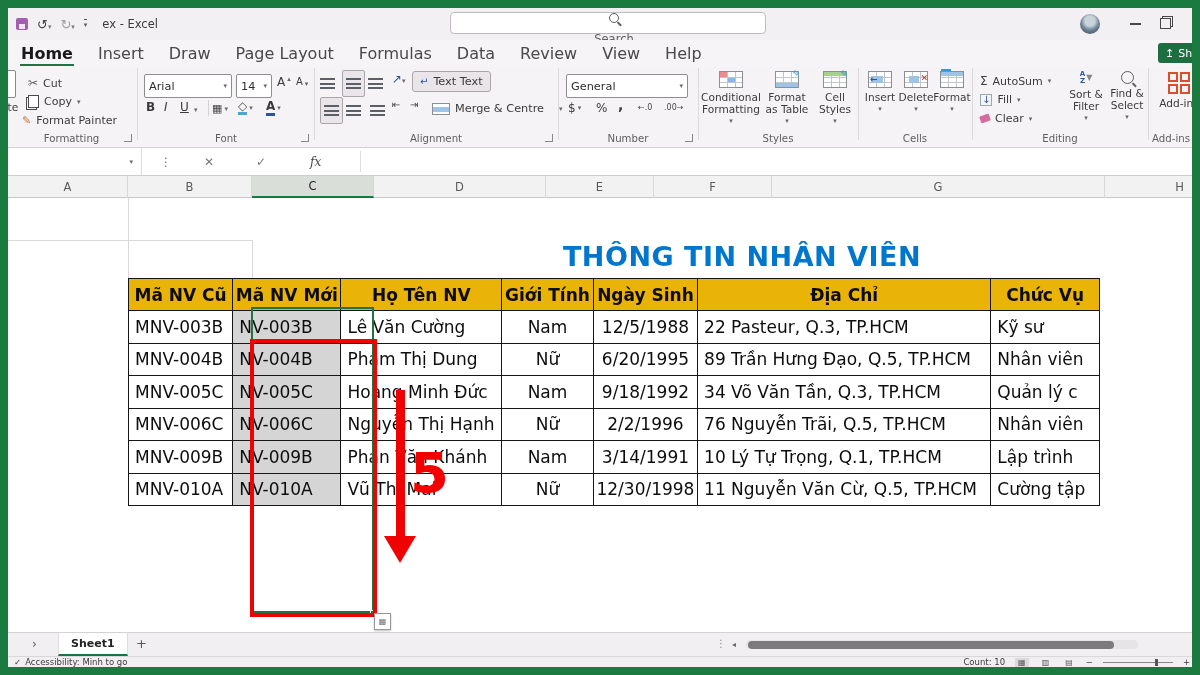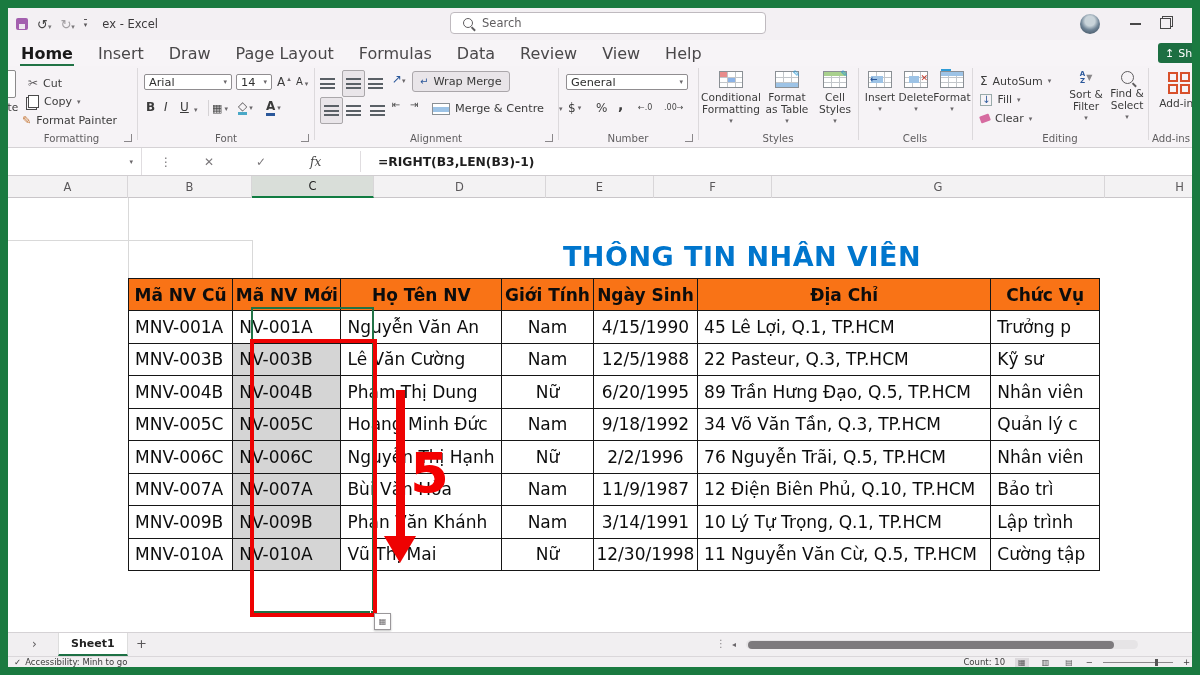--- a/index.html
+++ b/index.html
@@ -12,21 +12,21 @@
 .titlebar{left:0;top:0;width:1184px;height:32px;background:#f3f0f3;}
 .qat{left:8px;top:0;height:32px;display:flex;align-items:center;gap:9px;}
 .floppy{width:12px;height:12px;background:#a35fae;border-radius:2px;position:relative;}
 .floppy::after{content:"";position:absolute;left:3px;bottom:1px;width:6px;height:5px;background:#ede6ee;}
 .uglyph{font-size:13px;color:#474747;}
 .dim{color:#a3a0a3;}
 .tinychev{font-size:7px;color:#7a777a;}
 .qatbar{border-top:1px solid #5a575a;font-size:7px;color:#5a575a;line-height:8px;padding-top:1px;}
 .wtitle{font-size:11.5px;color:#3c3a3c;margin-left:6px;}
 .searchbox{left:442px;top:4px;width:316px;height:22px;background:#fff;border:1px solid #bfbabf;border-radius:4px;
-  display:flex;align-items:center;gap:9px;padding-left:12px;box-sizing:border-box;font-size:11.5px;color:#5f5d5f;}
+  display:flex;align-items:center;gap:9px;padding-left:12px;box-sizing:border-box;font-size:11.5px;color:#5f5d5f;flex-direction:column;}
 .mag{width:8px;height:8px;border:1.5px solid #5f5d5f;border-radius:50%;position:relative;flex:0 0 auto;}
 .mag::after{content:"";position:absolute;width:5px;height:1.5px;background:#5f5d5f;transform:rotate(45deg);right:-4px;bottom:-2px;}
 .avatar{left:1072px;top:6px;width:20px;height:20px;border-radius:50%;
   background:radial-gradient(circle at 50% 35%,#c9d4da 0 30%,#6f8496 55%,#31404e 100%);}
 .minbtn{left:1122px;top:15px;width:11px;height:2px;background:#474747;}
 .restorebtn{left:1152px;top:10px;width:9px;height:9px;border:1px solid #474747;background:#f3f0f3;
   box-shadow:2px -2px 0 -1px #f3f0f3,2px -2px 0 0 #474747;}
 
 
 .tabrow{left:0;top:32px;width:1184px;height:26px;background:#f7f4f7;}
@@ -40,21 +40,21 @@
 .ribbon{left:0;top:58px;width:1184px;height:82px;background:#f6f3f6;border-bottom:1px solid #d5d2d5;box-sizing:border-box;}
 .rgroup{position:absolute;top:0;height:80px;}
 .glabel{position:absolute;bottom:2px;left:0;width:100%;text-align:center;font-size:10.2px;color:#5f5d5f;}
 .gdiv{position:absolute;top:2px;width:1px;height:72px;background:#dcd9dc;}
 .lnch{position:absolute;right:3px;bottom:4px;width:7px;height:7px;border-right:1px solid #8a878a;border-bottom:1px solid #8a878a;}
 .rbtn-sm{position:absolute;display:flex;align-items:center;gap:5px;font-size:11px;color:#3b3b3b;white-space:nowrap;}
 .bigbtn{position:absolute;display:flex;flex-direction:column;align-items:center;font-size:10.6px;color:#3b3b3b;
   text-align:center;line-height:12px;white-space:normal;}
 .bigbtn .ic{margin-bottom:3px;}
 .combo{position:absolute;display:flex;align-items:center;justify-content:space-between;background:#fff;
-  border:1px solid #908d90;padding:0 4px;height:16px;font-size:11.3px;color:#2f2f2f;border-radius:2px;box-sizing:border-box;}
+  border:1px solid #908d90;padding:0 4px;height:24px;font-size:11.3px;color:#2f2f2f;border-radius:2px;box-sizing:border-box;}
 .chev{font-size:7px;color:#6a676a;}
 .cutic{font-size:12px;color:#5a575a;}
 .copyic{width:9px;height:11px;border:1px solid #4a4a4a;background:#fff;box-shadow:-2px 2px 0 -1px #f6f3f6,-2px 2px 0 0 #4a4a4a;}
 .fpic{font-size:11px;color:#c77b3c;}
 .fbtn{position:absolute;font-size:12px;color:#3b3b3b;display:flex;align-items:center;gap:2px;}
 .stripes{display:inline-block;width:15px;height:11px;
   background:repeating-linear-gradient(180deg,#5a6066 0 2px,transparent 2px 4.5px);}
 .boxed{border:1px solid #aaa7aa;background:#e9e5e9;border-radius:2px;padding:3px;}
 .wbtn{position:absolute;display:flex;align-items:center;gap:5px;height:21px;padding:0 7px;border:1px solid #aaa6aa;
   background:#e9e5e9;border-radius:3px;font-size:11.3px;color:#3b3b3b;box-sizing:border-box;white-space:nowrap;}
@@ -88,21 +88,21 @@
 .colhead.active{background:#d9ded9;border-bottom:2px solid #107c41;color:#1f1f1f;}
 
 
 .grid{left:0;top:190px;width:1092px;height:434px;background:#fff;overflow:hidden;}
 .gl-v1{left:120px;top:0;width:1px;height:80px;background:#d9d9d9;}
 .gl-h1{left:0;top:42px;width:244px;height:1px;background:#d9d9d9;}
 .gl-v2{left:244px;top:42px;width:1px;height:38px;background:#d9d9d9;}
 .sheet-title{left:134px;top:43px;width:1200px;text-align:center;font-size:27px;font-weight:bold;color:#0076cd;letter-spacing:.5px;}
 #emp-table{position:absolute;left:120px;top:80px;border-collapse:collapse;table-layout:fixed;}
 #emp-table th,#emp-table td{border:1px solid #161616;overflow:hidden;white-space:nowrap;font-size:17px;color:#0d0d0d;}
-#emp-table th{background:#f97316;font-weight:bold;height:29px;text-align:center;}
+#emp-table th{background:#eab308;font-weight:bold;height:29px;text-align:center;}
 #emp-table td{height:29.5px;background:#fff;}
 #emp-table td.l{text-align:left;padding:0 4px 0 6px;}
 #emp-table td.c{text-align:center;}
 #emp-table td.sel{background:#d5d5d5;}
 .sel-outline{left:243px;top:109px;width:123px;height:306px;border:2px solid #217346;box-sizing:border-box;pointer-events:none;}
 .fillhandle{left:362px;top:412px;width:6px;height:6px;background:#217346;border:1px solid #fff;}
 .redbox{left:242px;top:141px;width:127px;height:278px;border:4px solid #ee0202;box-sizing:border-box;}
 .arrowline{left:388px;top:192px;width:9px;height:148px;background:#ee0202;}
 .arrowhead{left:376px;top:338px;width:0;height:0;border-left:16px solid transparent;border-right:16px solid transparent;border-top:27px solid #ee0202;}
 .stepnum{left:402px;top:247px;font-size:56px;font-weight:bold;color:#f40000;line-height:1;}
@@ -244,21 +244,21 @@
       <span class="abs boxed" style="left:26px;top:4px;"><span class="stripes"></span></span>
       <span class="abs" style="left:52px;top:8px;"><span class="stripes"></span></span>
       <span class="abs" style="left:76px;top:6px;font-size:12px;color:#2b579a;"><span>↗</span><span class="chev">▾</span></span>
       <span class="abs boxed" style="left:4px;top:31px;"><span class="stripes"></span></span>
       <span class="abs" style="left:30px;top:35px;"><span class="stripes"></span></span>
       <span class="abs" style="left:54px;top:35px;"><span class="stripes"></span></span>
       <span class="abs" style="left:76px;top:33px;font-size:10px;color:#474747;"><span>⇤</span></span>
       <span class="abs" style="left:94px;top:33px;font-size:10px;color:#474747;"><span>⇥</span></span>
       <div class="wbtn" style="left:96px;top:5px;">
         <span style="color:#2b579a;font-size:10px;">↵</span>
-        <span>Wrap Merge</span>
+        <span>Text Text</span>
       </div>
       <div class="mrg" style="left:116px;top:36px;">
         <span class="merge-ic"></span>
         <span>Merge &amp; Centre</span>
         <span class="chev" style="margin-left:10px;">▾</span>
       </div>
       <span class="glabel">Alignment</span>
       <span class="lnch"></span>
     </div>
     <div class="gdiv" style="left:550px;"></div>
@@ -406,21 +406,20 @@
     <span class="fico" style="left:196px;">
           <span>✕</span>
         </span>
     <span class="fico" style="left:248px;">
           <span>✓</span>
         </span>
     <span class="fico" style="left:302px;font-style:italic;font-family:'DejaVu Serif',serif;color:#474747;">
           <span>fx</span>
         </span>
     <span class="abs" style="left:352px;top:3px;width:1px;height:21px;background:#e0dde0;"></span>
-    <span class="formulatext">=RIGHT(B3,LEN(B3)-1)</span>
   </div>
 
   <div id="colheads">
         <div class="colhead" style="width: 120px;">A</div>
         <div class="colhead" style="width: 124px;">B</div>
         <div class="colhead active" style="width: 122px;">C</div>
         <div class="colhead" style="width: 172px;">D</div>
         <div class="colhead" style="width: 108px;">E</div>
         <div class="colhead" style="width: 118px;">F</div>
         <div class="colhead" style="width: 333px;">G</div>
@@ -448,29 +447,20 @@
               <th>Mã NV Mới</th>
               <th>Họ Tên NV</th>
               <th>Giới Tính</th>
               <th>Ngày Sinh</th>
               <th>Địa Chỉ</th>
               <th>Chức Vụ</th>
             </tr>
           </thead>
           <tbody>
             <tr>
-              <td class="l">MNV-001A</td>
-              <td class="l">NV-001A</td>
-              <td class="l">Nguyễn Văn An</td>
-              <td class="c">Nam</td>
-              <td class="c">4/15/1990</td>
-              <td class="l">45 Lê Lợi, Q.1, TP.HCM</td>
-              <td class="l">Trưởng p</td>
-            </tr>
-            <tr>
               <td class="l">MNV-003B</td>
               <td class="l sel">NV-003B</td>
               <td class="l">Lê Văn Cường</td>
               <td class="c">Nam</td>
               <td class="c">12/5/1988</td>
               <td class="l">22 Pasteur, Q.3, TP.HCM</td>
               <td class="l">Kỹ sư</td>
             </tr>
             <tr>
               <td class="l">MNV-004B</td>
@@ -491,29 +481,20 @@
               <td class="l">Quản lý c</td>
             </tr>
             <tr>
               <td class="l">MNV-006C</td>
               <td class="l sel">NV-006C</td>
               <td class="l">Nguyễn Thị Hạnh</td>
               <td class="c">Nữ</td>
               <td class="c">2/2/1996</td>
               <td class="l">76 Nguyễn Trãi, Q.5, TP.HCM</td>
               <td class="l">Nhân viên</td>
-            </tr>
-            <tr>
-              <td class="l">MNV-007A</td>
-              <td class="l sel">NV-007A</td>
-              <td class="l">Bùi Văn Hòa</td>
-              <td class="c">Nam</td>
-              <td class="c">11/9/1987</td>
-              <td class="l">12 Điện Biên Phủ, Q.10, TP.HCM</td>
-              <td class="l">Bảo trì</td>
             </tr>
             <tr>
               <td class="l">MNV-009B</td>
               <td class="l sel">NV-009B</td>
               <td class="l">Phan Văn Khánh</td>
               <td class="c">Nam</td>
               <td class="c">3/14/1991</td>
               <td class="l">10 Lý Tự Trọng, Q.1, TP.HCM</td>
               <td class="l">Lập trình</td>
             </tr>

